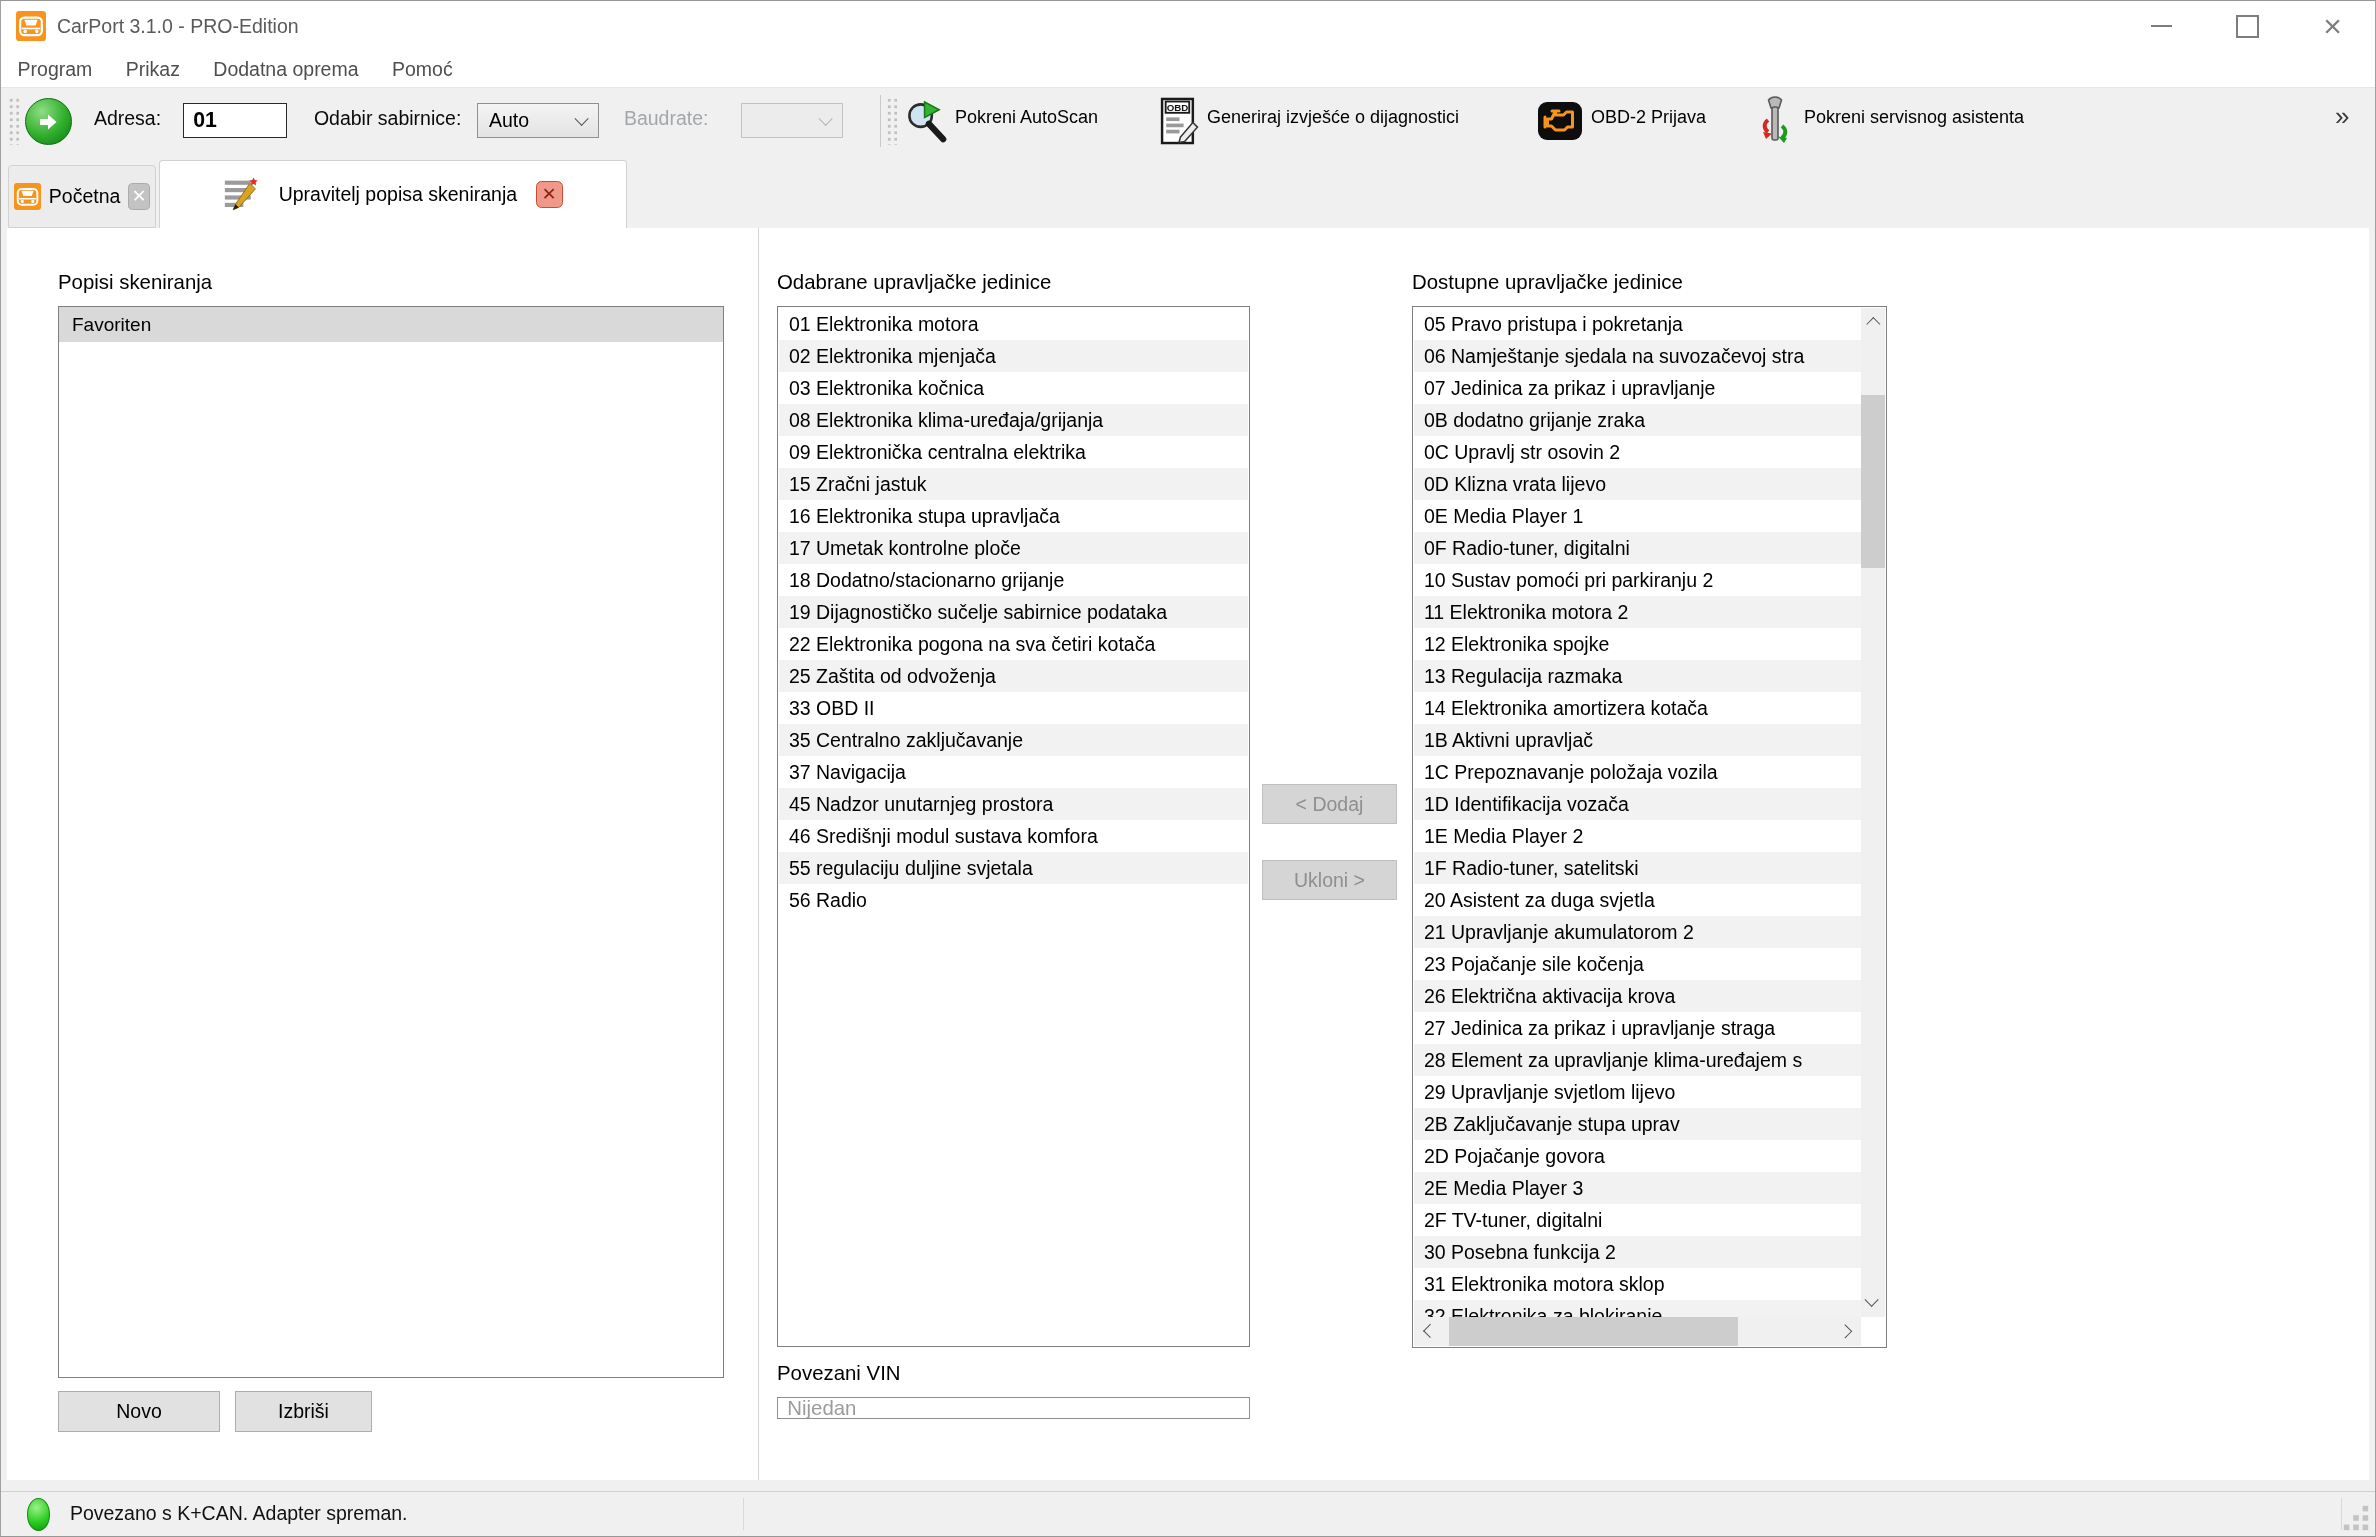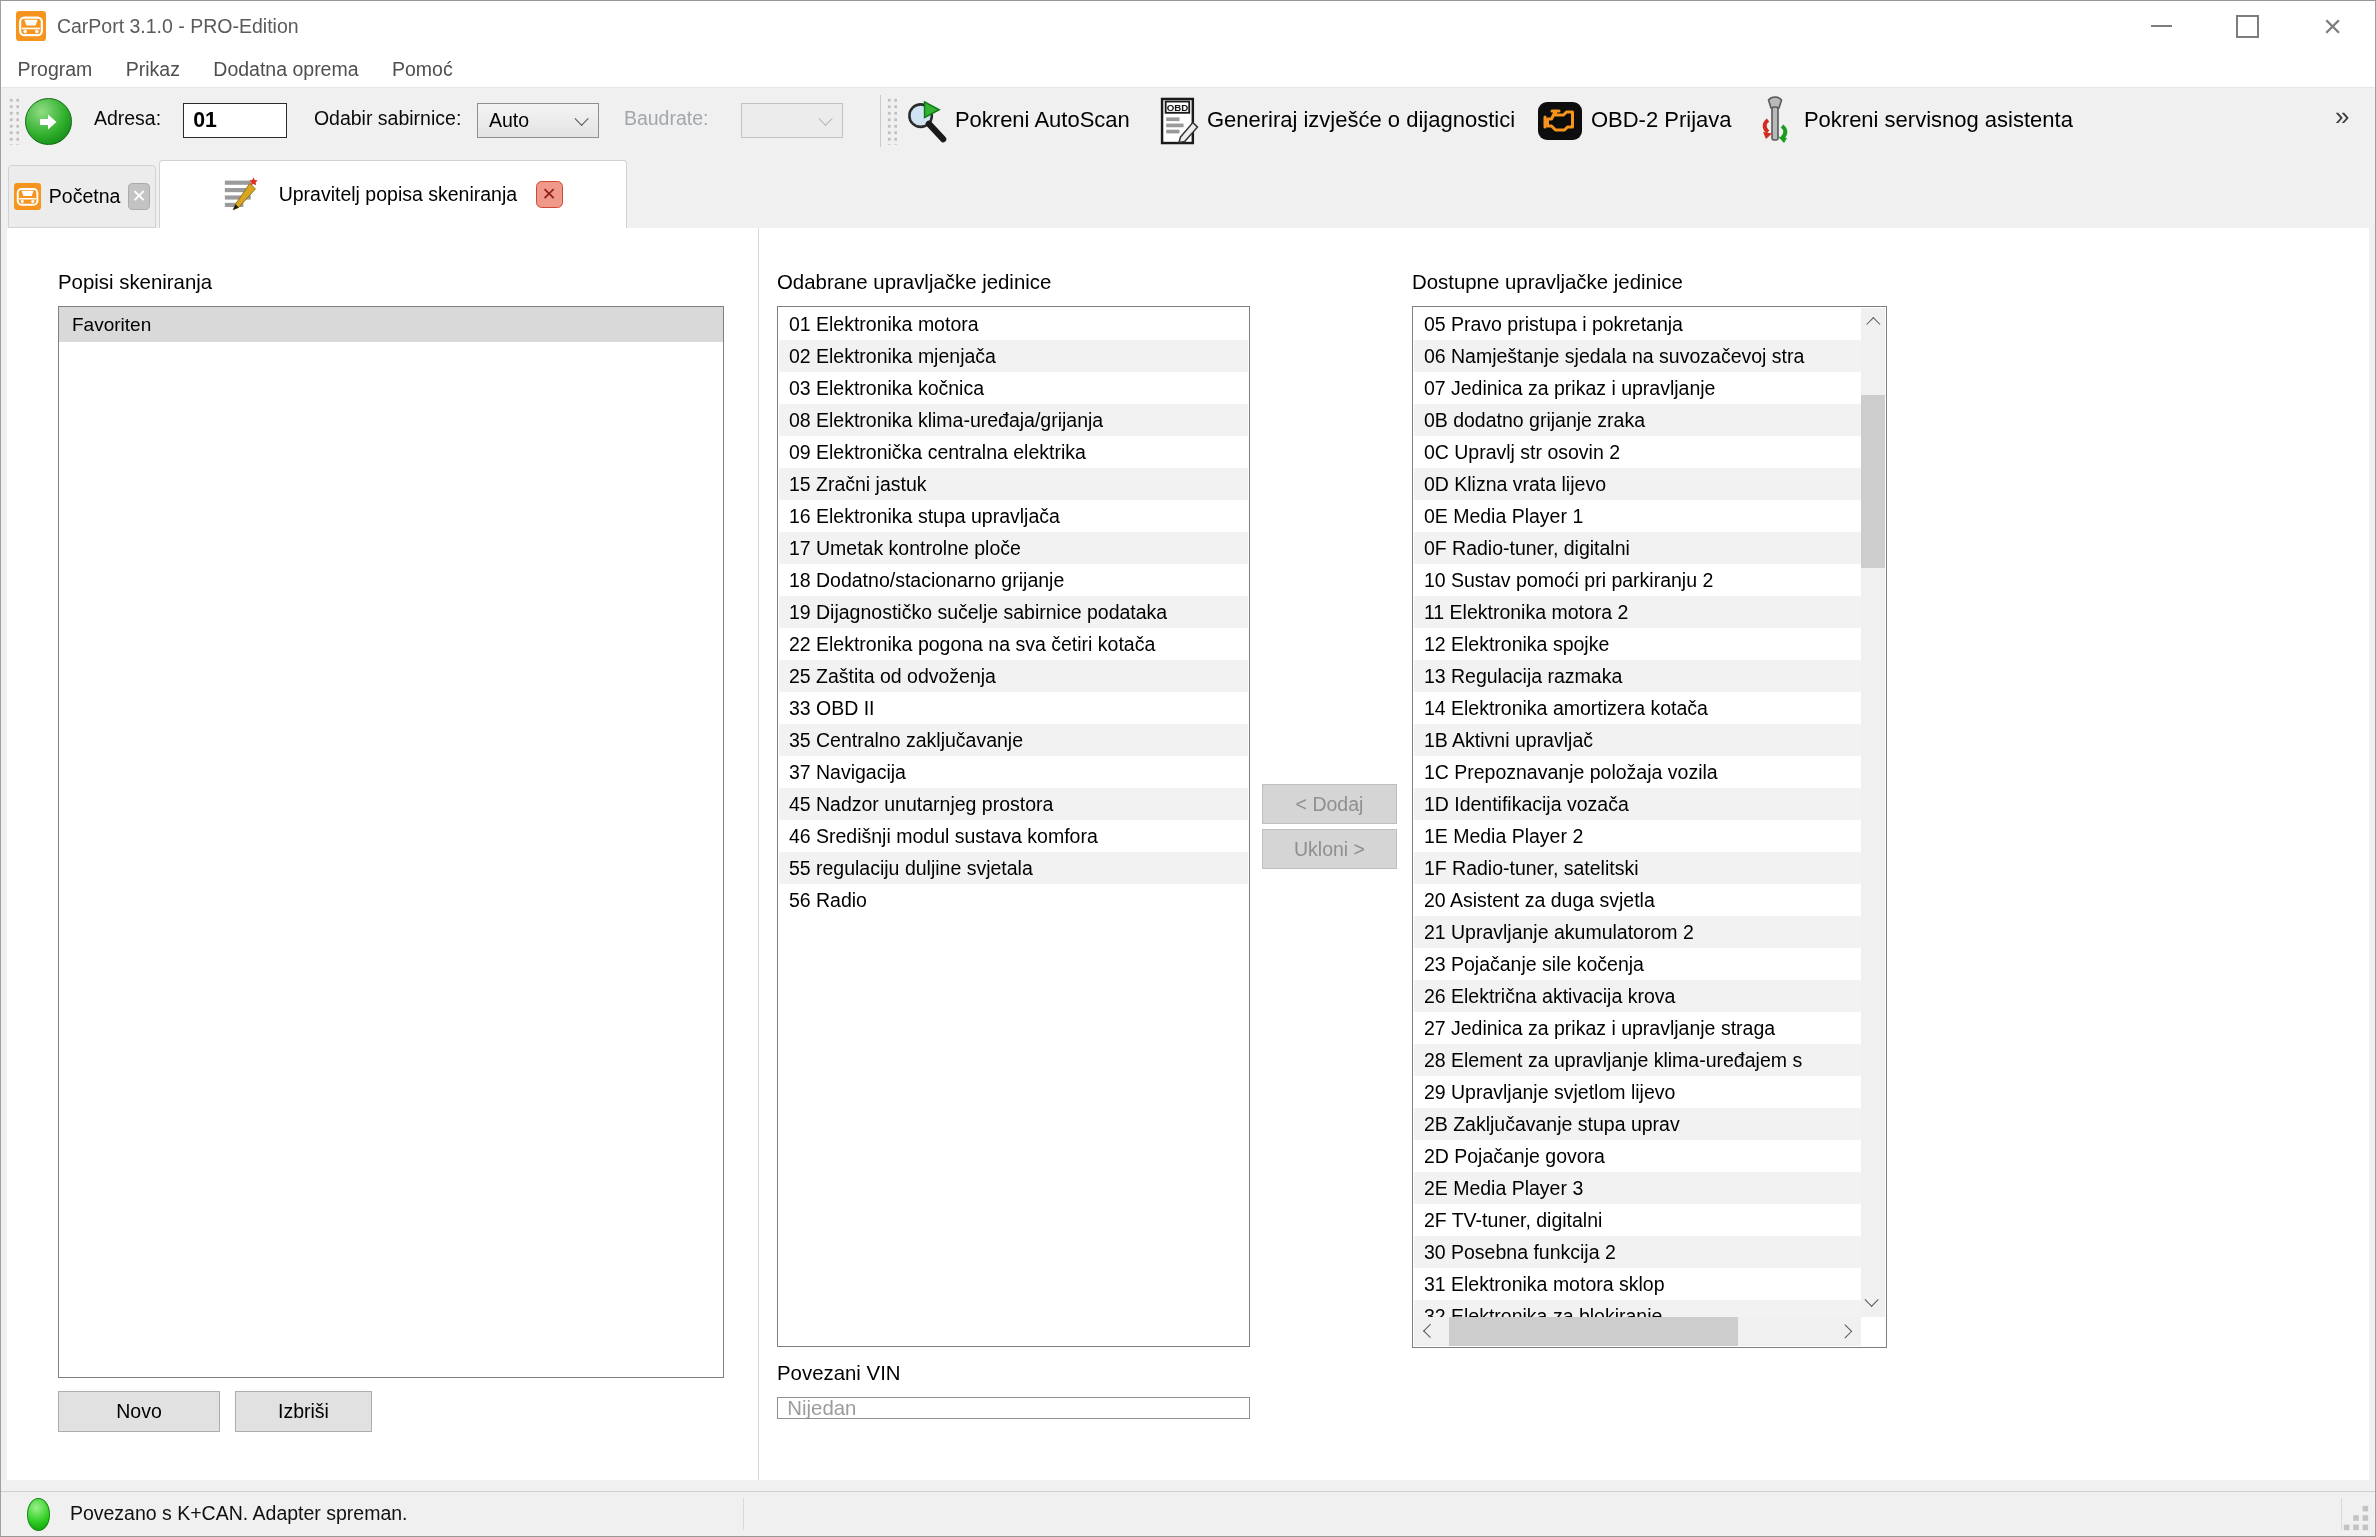--- a/index.html
+++ b/index.html
@@ -37,21 +37,21 @@
     background:linear-gradient(#f4f4f4,#e3e3e3);display:flex;align-items:center;justify-content:space-between;
     font-size:19.5px;color:#000;padding:0 9.3px 0 11px;box-sizing:border-box;}
   .combo.disabled{background:#ececec;border-color:#c2c2c2;color:#b0b0b0;}
   .chev{display:inline-block;width:9.3px;height:9.3px;border-left:1.9px solid #555;border-bottom:1.9px solid #555;}
   .chev.down{transform:rotate(-45deg) translateY(-1.9px);}
   .chev.up{transform:rotate(135deg);}
   .chev.left{transform:rotate(45deg);}
   .chev.right{transform:rotate(225deg);}
   .chev.dim{border-color:#b5b5b5;}
   .vsep{position:absolute;top:7.4px;width:0.9px;height:52px;background:#c9c9c9;}
-  .tb-btn-label{position:absolute;top:18.6px;font-size:22px;color:#000;white-space:nowrap;}
+  .tb-btn-label{position:absolute;top:18.6px;font-size:18px;color:#000;white-space:nowrap;}
   .tb-icon{position:absolute;}
   .overflow-chev{position:absolute;left:2334px;top:13px;font-size:26px;color:#3c3c3c;}
 
   
   .tabstrip{position:absolute;left:0.9px;top:154px;right:0.9px;height:74px;background:#f0f0f0;}
   .tab{position:absolute;display:flex;align-items:center;box-sizing:border-box;}
   .tab-home{left:7.4px;top:11px;width:148px;height:63px;background:#ececec;border:0.9px solid #d2d2d2;
     border-radius:3.7px 3.7px 0 0;padding:0 5px;}
   .tab-active{left:158px;top:5.6px;width:468px;height:69px;background:#fff;border:0.9px solid #d2d2d2;border-bottom:none;
     border-radius:3.7px 3.7px 0 0;justify-content:center;gap:11px;}
@@ -82,21 +82,21 @@
   
   .mp-list{left:777px;top:306px;width:473px;height:1041px;}
   .vin-label{left:777px;top:1362px;}
   .vin-input{position:absolute;left:777px;top:1397px;width:473px;height:22px;border:0.9px solid #8f8f8f;
     box-sizing:border-box;font-family:inherit;font-size:20.4px;color:#9c9c9c;padding:0 0 0 9.3px;background:#fff;}
 
   
   .x-btn{position:absolute;left:1262px;width:135px;height:40px;background:#d5d5d5;border:0.9px solid #bfbfbf;
     box-sizing:border-box;display:flex;align-items:center;justify-content:center;font-size:19.5px;color:#8f8f8f;}
   .btn-dodaj{top:784px;}
-  .btn-ukloni{top:829px;}
+  .btn-ukloni{top:860px;}
 
   
   .rp-list{left:1412px;top:306px;width:475px;height:1042px;}
   .rp-rows{position:absolute;left:0.9px;top:0.9px;right:25px;bottom:30px;overflow:hidden;}
   .vscroll{position:absolute;top:0.9px;right:0.9px;width:24px;bottom:30px;background:#f0f0f0;}
   .vs-up{position:absolute;top:0;left:0;right:0;height:32px;display:flex;align-items:center;justify-content:center;}
   .vs-down{position:absolute;bottom:0;left:0;right:0;height:32px;display:flex;align-items:center;justify-content:center;}
   .vs-thumb{position:absolute;left:0;right:0;top:87px;height:173px;background:#cdcdcd;}
   .hscroll{position:absolute;left:0.9px;right:25px;bottom:0.9px;height:29px;background:#f0f0f0;}
   .hs-left{position:absolute;left:0;top:0;bottom:0;width:32px;display:flex;align-items:center;justify-content:center;}

